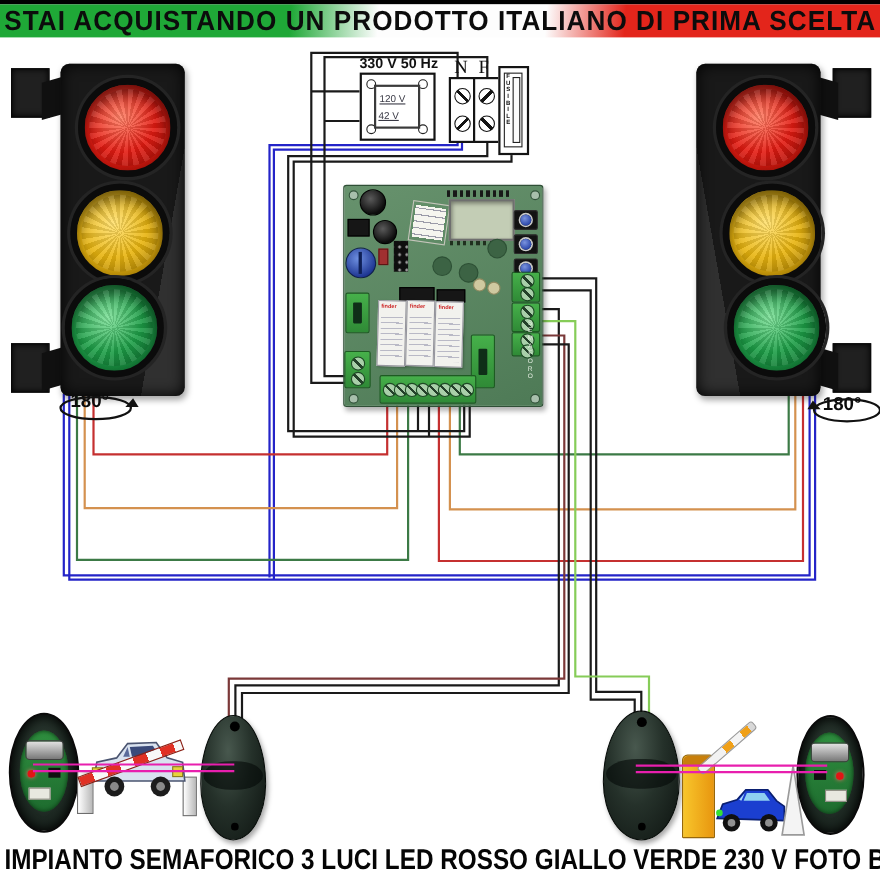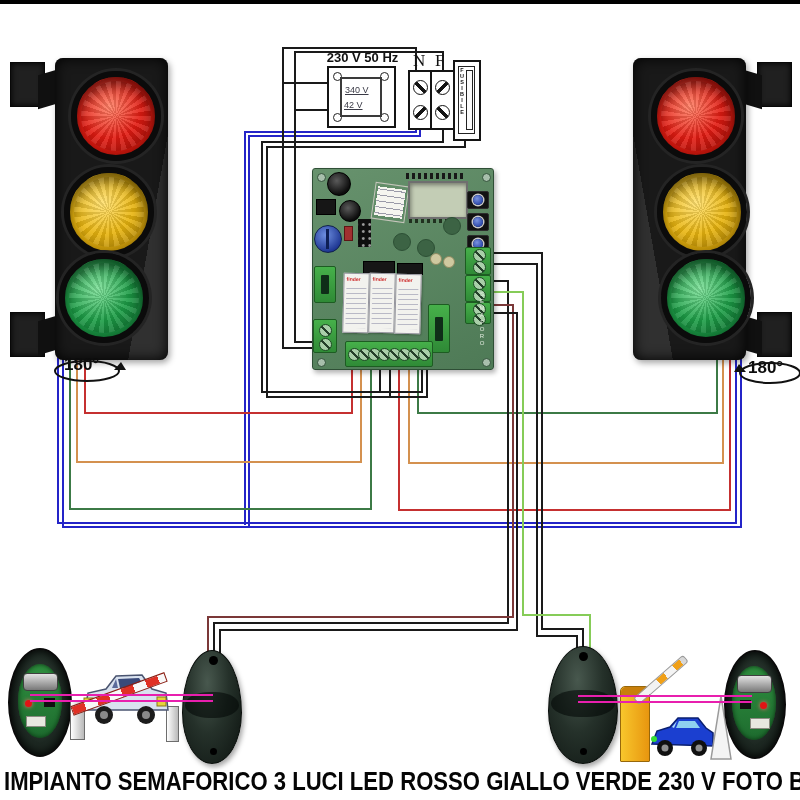--- a/index.html
+++ b/index.html
@@ -114,20 +114,23 @@
   .caption{position:absolute;left:4px;top:766px;font-size:26px;font-weight:bold;color:#050505;
         white-space:nowrap;transform:scaleX(.85);transform-origin:left center;}
   svg{position:absolute;left:0;top:0;}
 </style>
 </head>
 <body>
 
 <div class="stage">
 
   <div class="topbar"></div>
+  <div class="banner">
+    <span class="banner-text">STAI ACQUISTANDO UN PRODOTTO ITALIANO DI PRIMA SCELTA</span>
+  </div>
 
   <svg width="800" height="800" viewBox="0 0 800 800">
 
     <polyline points="58,358 58,523 736,523 736,358" fill="none" stroke-width="2" stroke="#2424c8"></polyline>
     <polyline points="63,358 63,527 741,527 741,358" fill="none" stroke-width="2" stroke="#2424c8"></polyline>
     <polyline points="416,126 416,132 245,132 245,525" fill="none" stroke-width="2" stroke="#2424c8"></polyline>
     <polyline points="420,126 420,136 249,136 249,527" fill="none" stroke-width="2" stroke="#2424c8"></polyline>
 
     <polyline points="85,358 85,413 352,413 352,350" fill="none" stroke-width="2" stroke="#c53030"></polyline>
     <polyline points="77,358 77,462 361,462 361,350" fill="none" stroke-width="2" stroke="#d4914f"></polyline>
@@ -174,29 +177,29 @@
   <div class="bracket-plate" style="left:757px;top:312px;"></div>
   <div class="bracket-arm skR" style="left:740px;top:72px;"></div>
   <div class="bracket-arm skR" style="left:740px;top:318px;"></div>
   <div class="tl tl-right">
     <div class="lamp lamp-red" style="left:18px;top:13px;"></div>
     <div class="lamp lamp-yellow" style="left:24px;top:109px;"></div>
     <div class="lamp lamp-green" style="left:28px;top:195px;"></div>
   </div>
   <div class="rot" style="left:748px;top:358px;">180°</div>
 
-  <div class="xfmr-title">230 V 50 Hz</div>
+  <div class="xfmr-title">330 V 50 Hz</div>
   <div class="xfmr">
     <div class="screw" style="left:4px;top:4px;"></div>
     <div class="screw" style="left:51px;top:4px;"></div>
     <div class="screw" style="left:4px;top:45px;"></div>
     <div class="screw" style="left:51px;top:45px;"></div>
     <div class="xfmr-inner"></div>
   </div>
-  <div class="xv" style="left:345px;top:85px;">340 V</div>
+  <div class="xv" style="left:345px;top:85px;">120 V</div>
   <div class="xv" style="left:344px;top:100px;">42 V</div>
 
   <div class="nf-label" style="left:413px;">N</div>
   <div class="nf-label" style="left:435px;">F</div>
   <div class="nf" style="left:408px;">
     <div class="screw-t" style="left:3px;top:8px;"></div>
     <div class="screw-t slash2" style="left:3px;top:33px;"></div>
   </div>
   <div class="nf" style="left:430px;">
     <div class="screw-t slash2" style="left:3px;top:8px;"></div>

